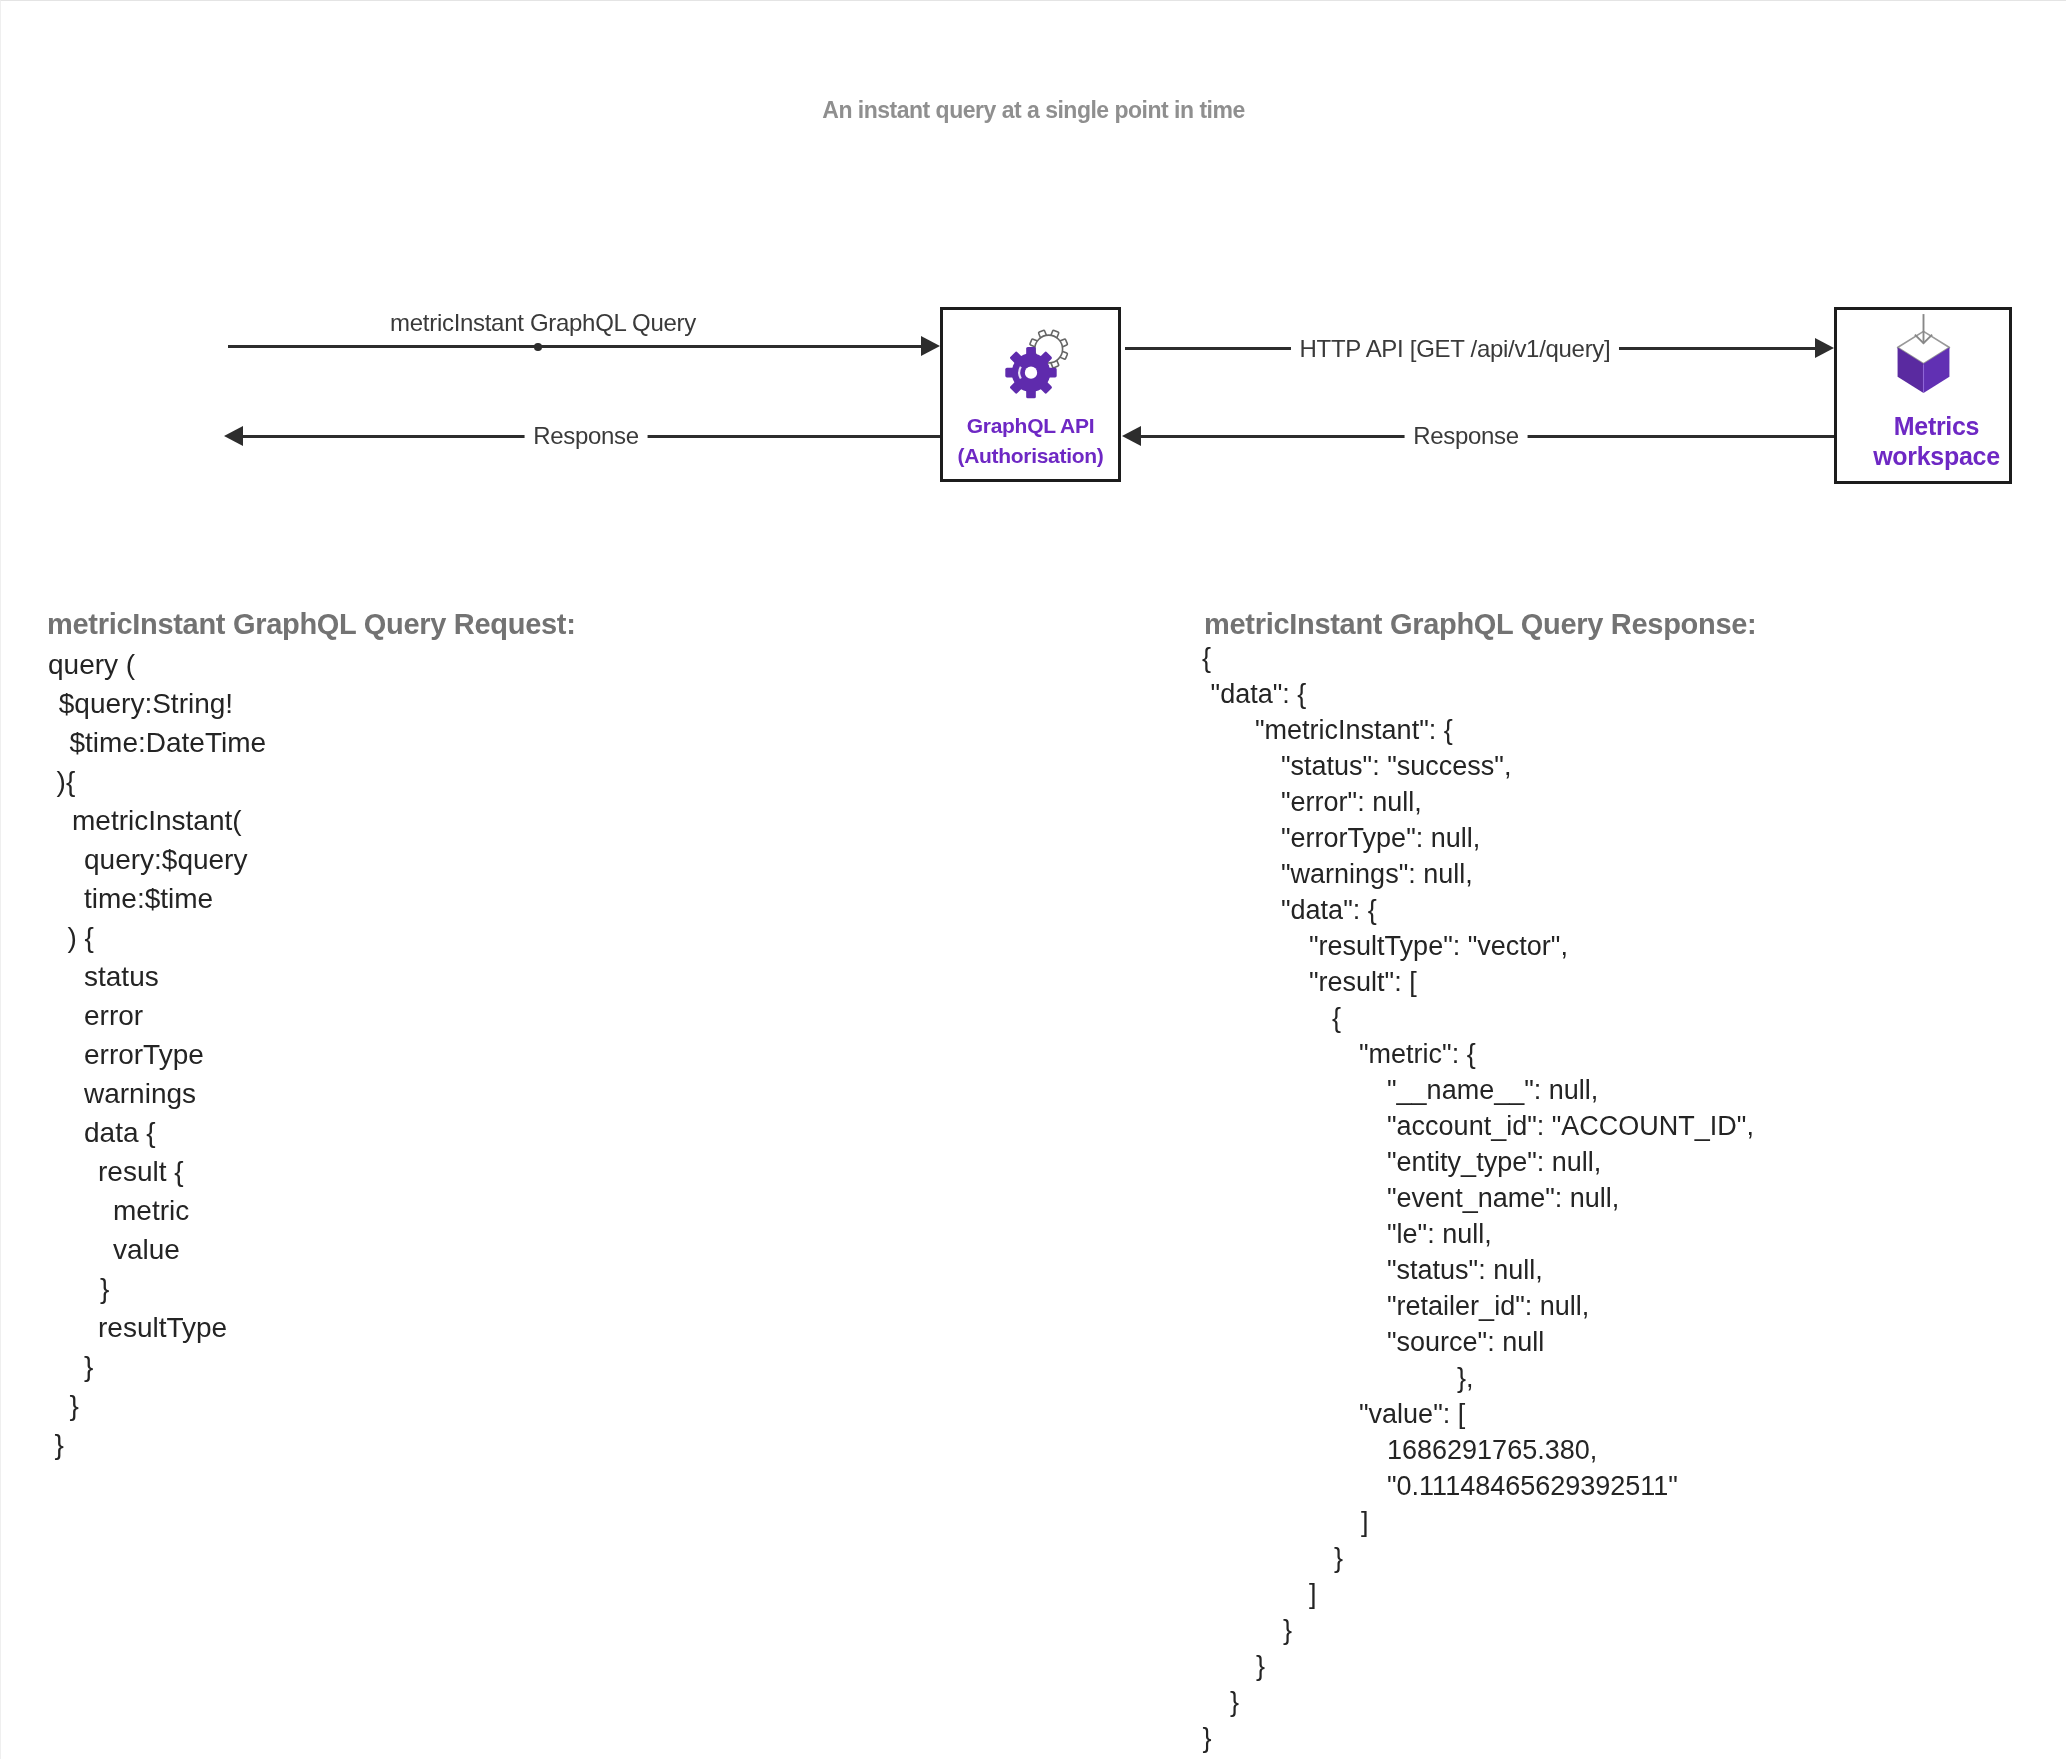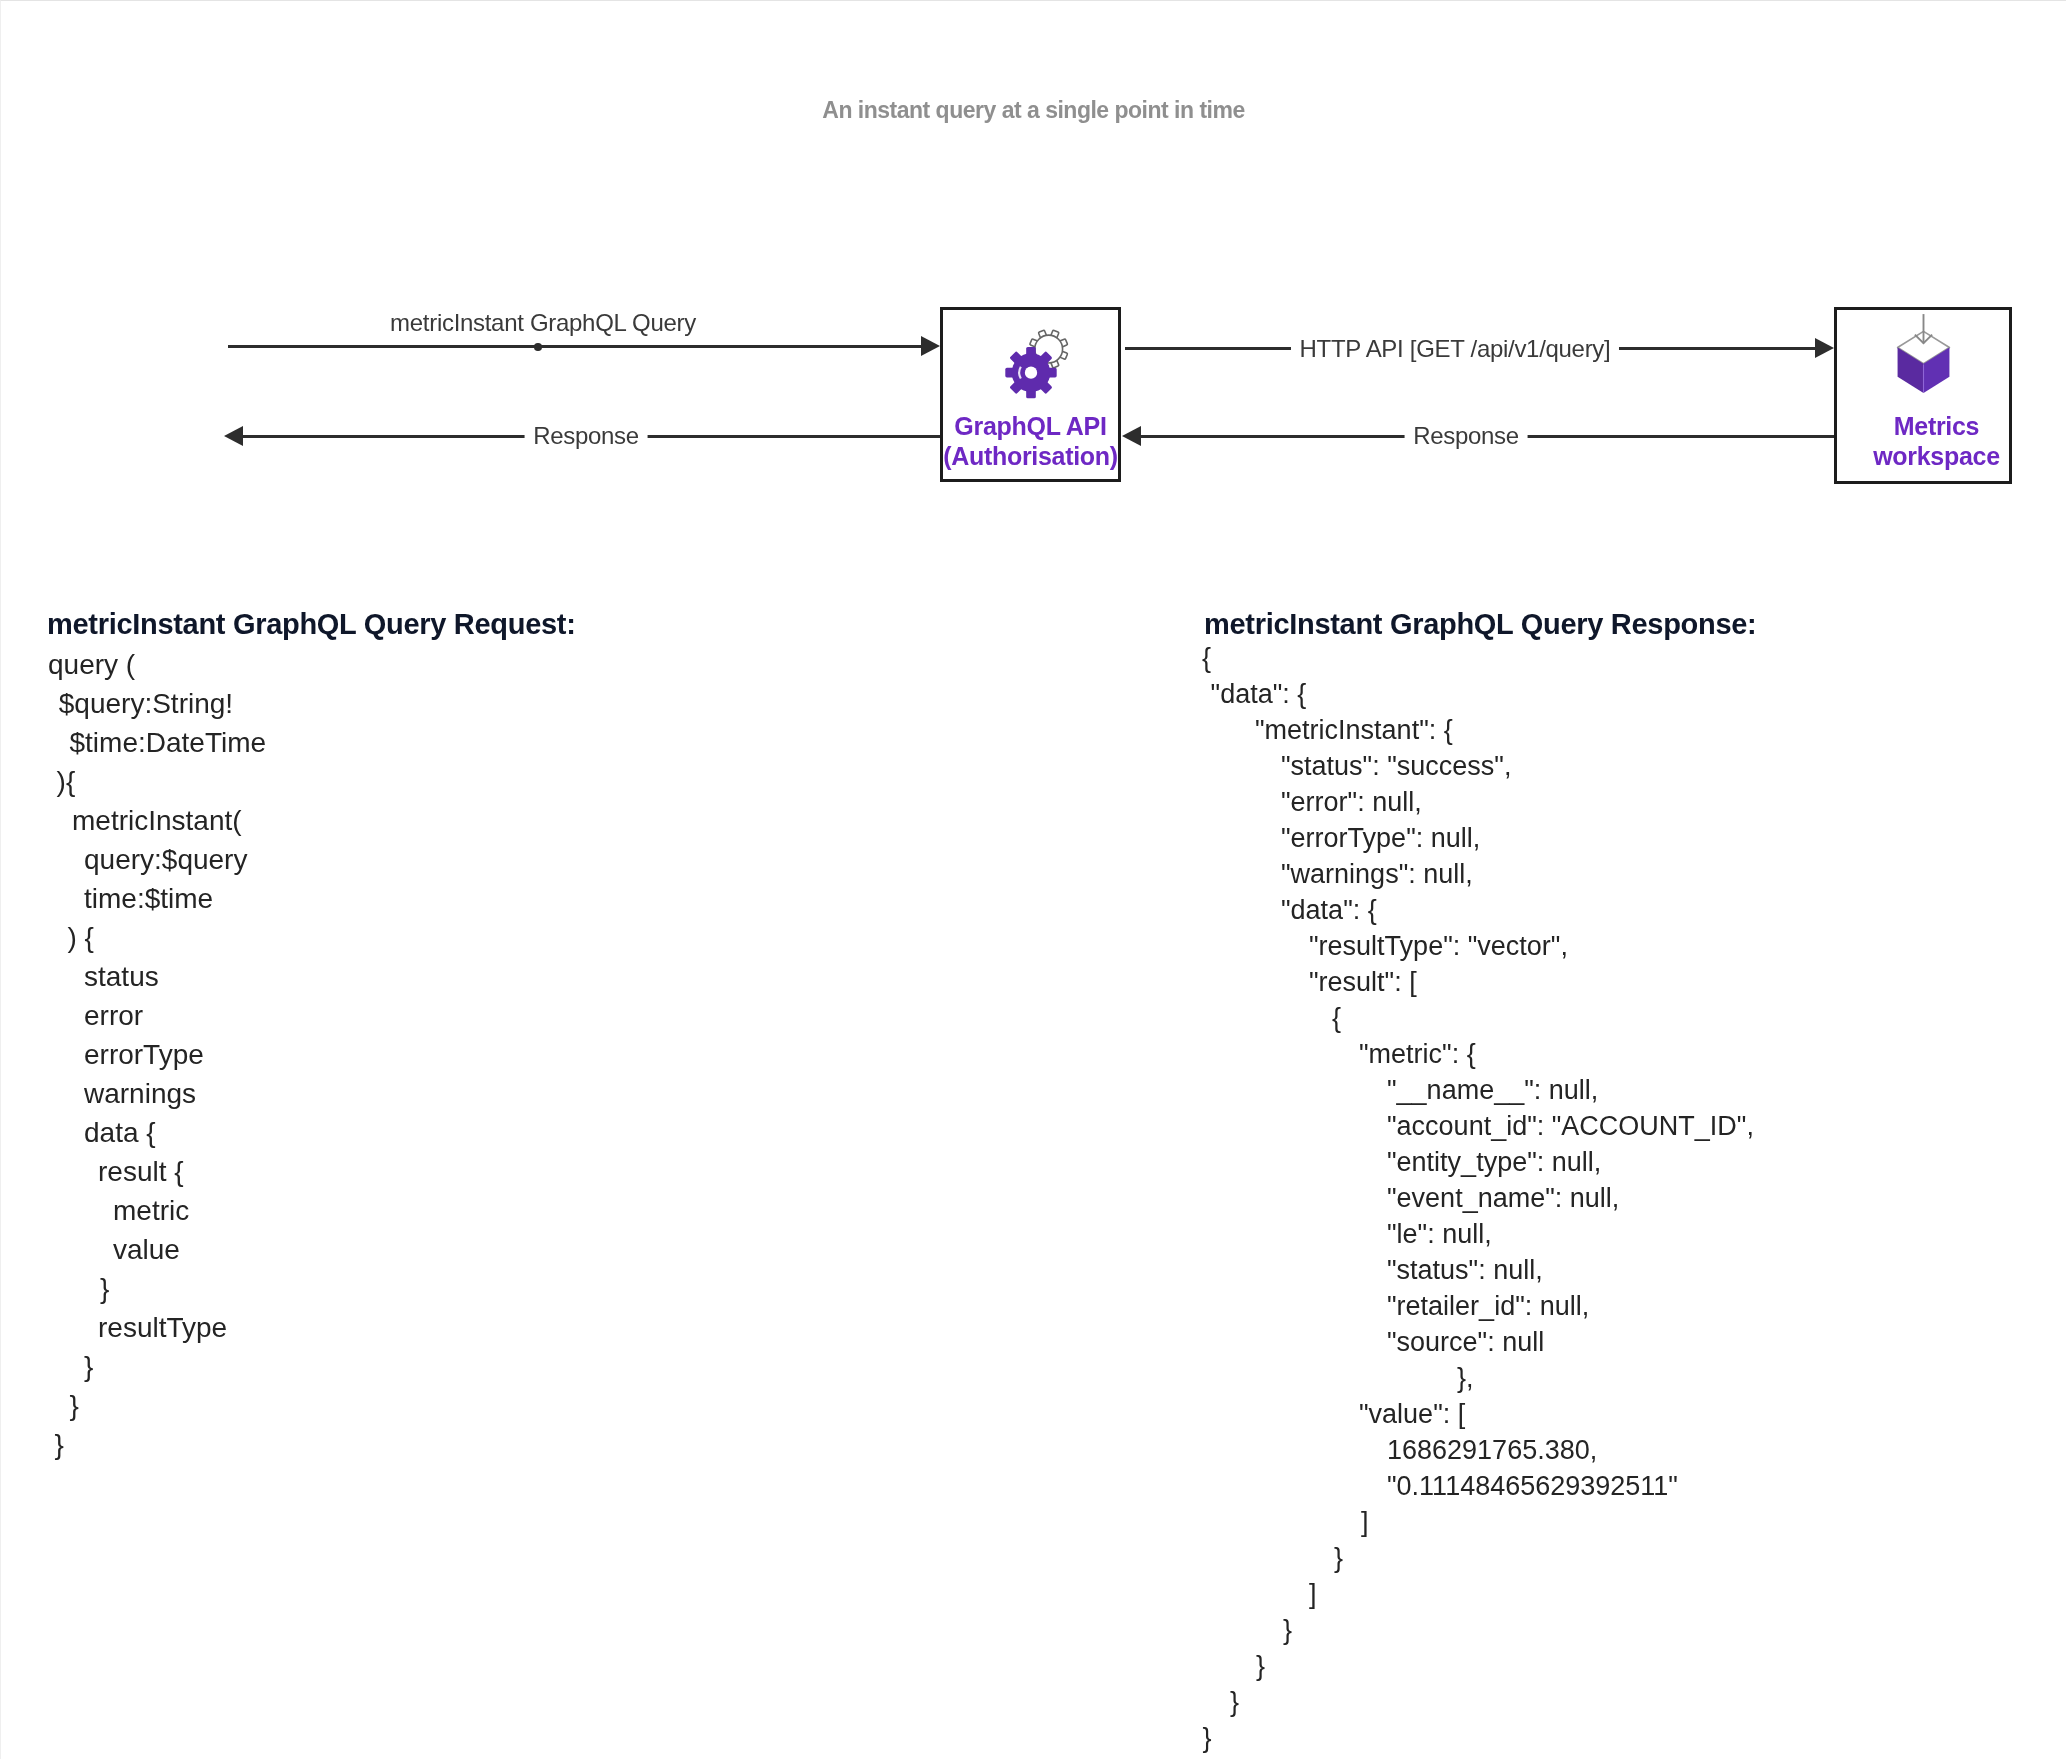--- a/index.html
+++ b/index.html
@@ -34,21 +34,21 @@
   .edge-label{
     position:absolute;transform:translateX(-50%);z-index:2;
     font-size:24px;color:#3a3a3a;white-space:nowrap;letter-spacing:-0.3px;line-height:30px;
   }
   .edge-label.inline{background:#ffffff;padding:0 8.6px;}
   .edge-dot{
     position:absolute;width:7.5px;height:7.5px;border-radius:50%;
     background:#2d2d2d;z-index:2;
   }
   .code-heading{
-    position:absolute;font-size:29px;font-weight:700;color:#0f172a;
+    position:absolute;font-size:29px;font-weight:700;color:#737373;
     letter-spacing:-0.3px;line-height:32px;white-space:nowrap;
   }
   .code-block{position:absolute;white-space:pre;color:#242424;}
   .code-block .code-line{white-space:pre;}
   #request-lines{left:47px;top:644px;font-size:28px;}
   #request-lines .code-line{height:39px;line-height:39px;}
   #response-lines{left:1201px;top:639px;font-size:27px;}
   #response-lines .code-line{height:36px;line-height:36px;}
 </style>
 </head>
@@ -111,21 +111,21 @@
             <rect x="-9" y="-48" width="18" height="18" rx="3"></rect>
           </g>
         <g transform="rotate(315)">
             <rect x="-9" y="-48" width="18" height="18" rx="3"></rect>
           </g>
         <circle cx="0" cy="0" r="36"></circle>
         <path d="M-19,-11 A22,22 0 0 0 -19,11" fill="none" stroke="#ffffff" stroke-width="4" opacity="0.85"></path>
         <circle cx="0" cy="0" r="11.5" fill="#ffffff"></circle>
       </g>
     </svg>
-    <div class="node-label" style="top:101px;font-size:25px;line-height:30px;">
+    <div class="node-label" style="top:101px;font-size:21px;line-height:30px;">
       <span>GraphQL API</span><br>
       <span>(Authorisation)</span>
     </div>
   </div>
 
   <div class="node" style="left:1833px;top:306px;width:172px;height:171px;">
     <svg class="node-icon" style="left:54px;top:2.7px;" width="65" height="81" viewBox="0 0 120 150">
       <polygon points="60,34 108,64 60,94 12,64" fill="#ffffff" stroke="#999999" stroke-width="3" stroke-linejoin="round"></polygon>
       <line x1="60" y1="2" x2="60" y2="56" stroke="#888888" stroke-width="3.5"></line>
       <polyline points="44,40 60,56 76,40" fill="none" stroke="#888888" stroke-width="3.5"></polyline>

